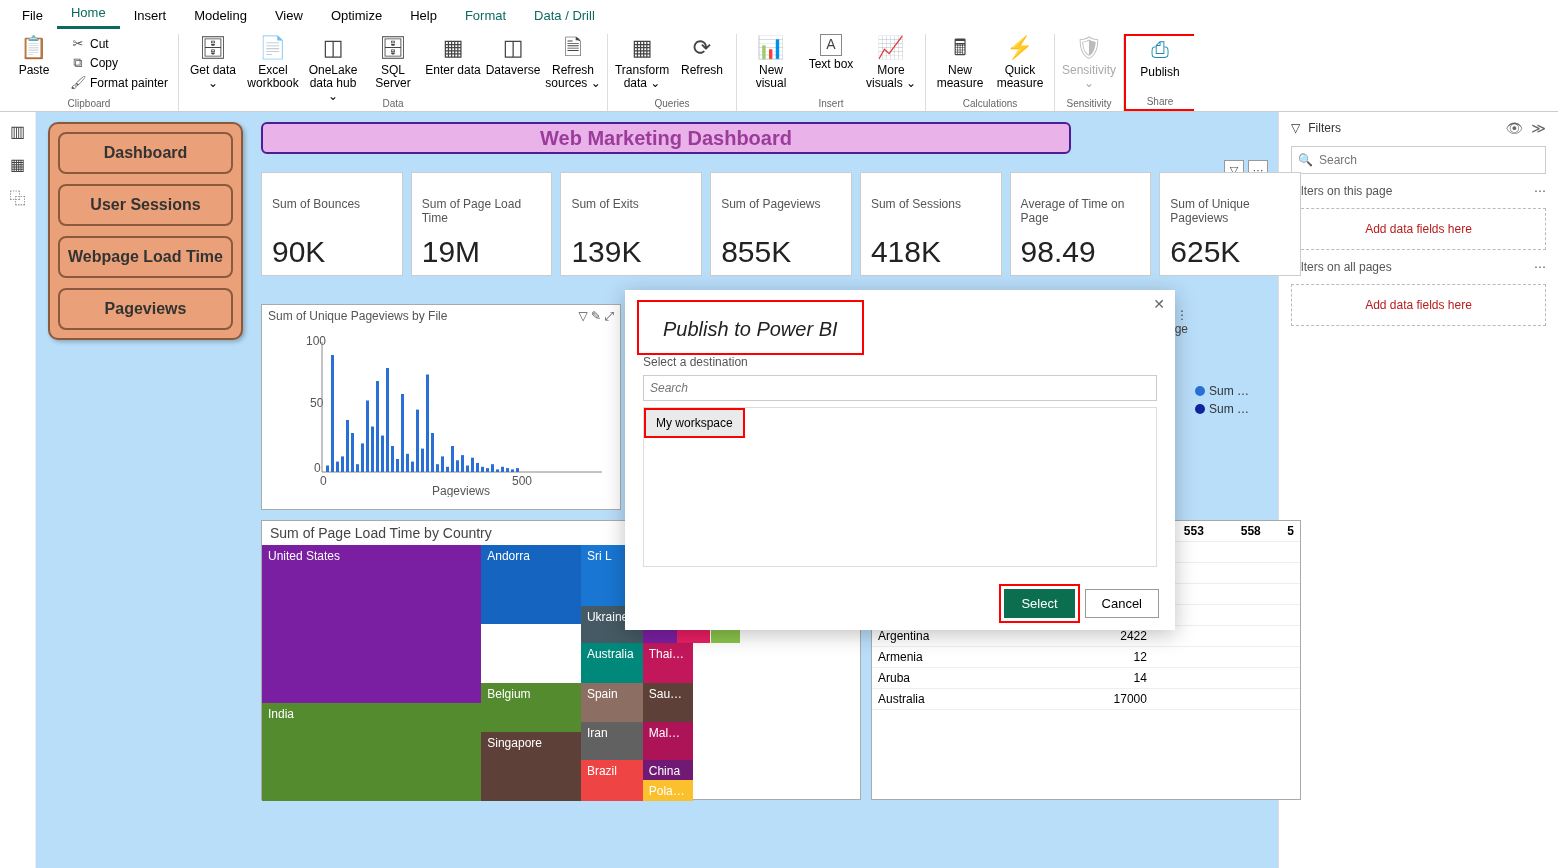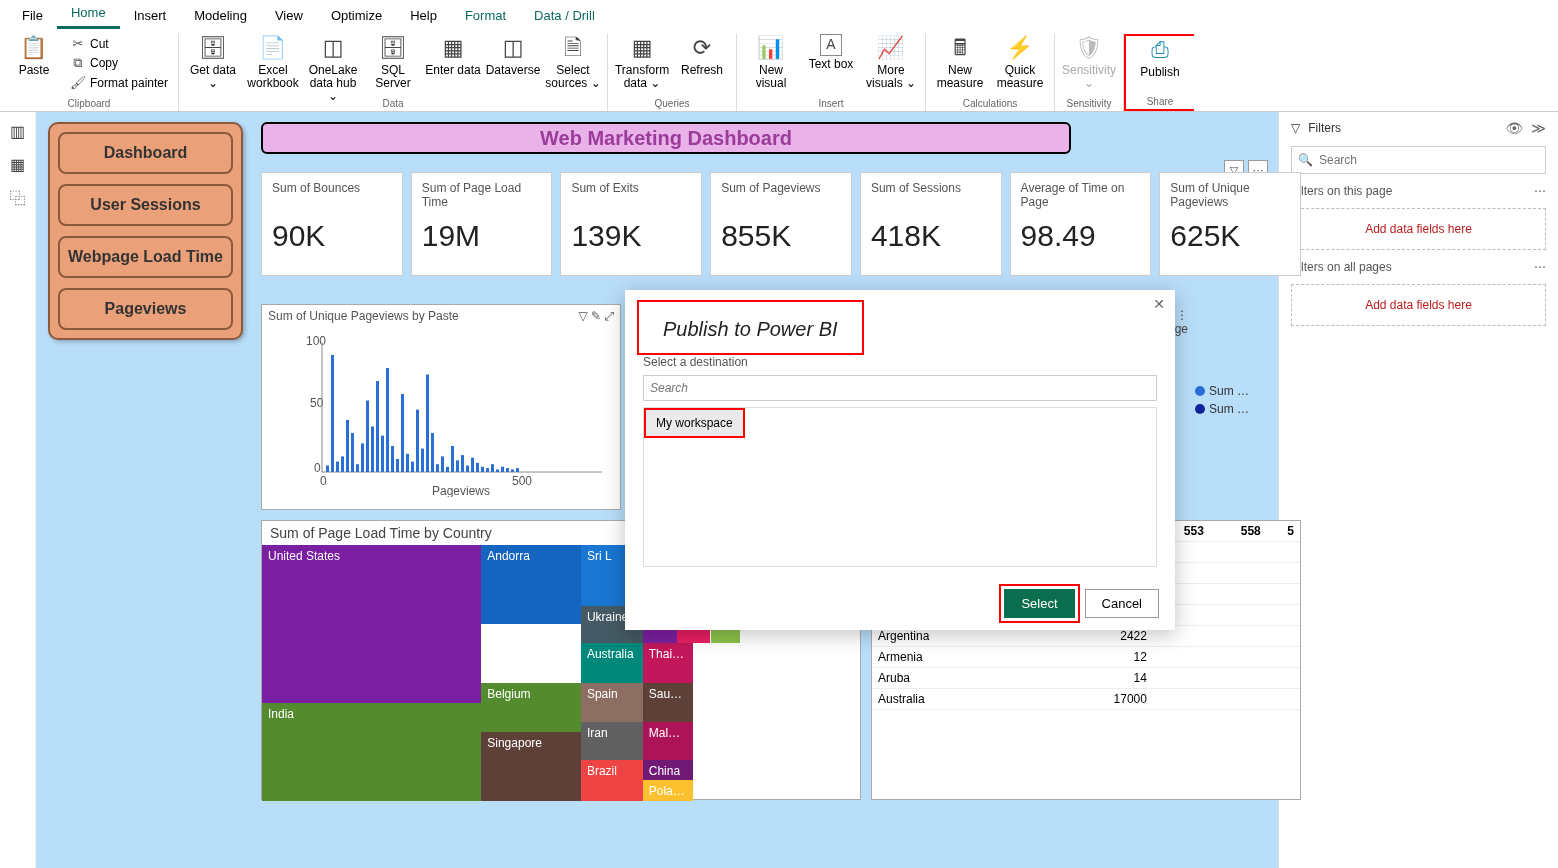--- a/index.html
+++ b/index.html
@@ -30,24 +30,24 @@
 
 .main { display:flex; height:calc(100% - 112px); }
 .left-rail { width:36px; background:#fff; border-right:1px solid #eee; display:flex; flex-direction:column; align-items:center; gap:14px; padding-top:10px; }
 .left-rail .ricon { font-size:16px; color:#444; cursor:pointer; }
 
 .canvas-wrap { flex:1; background:#b9defa; padding:6px; position:relative; }
 
 .nav-panel { position:absolute; left:12px; top:10px; width:195px; background:#eaa078; border:2px solid #8b5a3c; border-radius:10px; padding:8px; display:flex; flex-direction:column; gap:10px; box-shadow:2px 2px 4px rgba(0,0,0,.25); }
 .nav-btn { background:#eaa078; border:2px solid #8b5a3c; border-radius:8px; padding:10px 4px; text-align:center; font-weight:700; font-size:16px; color:#333; cursor:pointer; }
 
-.title-bar { position:absolute; left:225px; top:10px; width:810px; height:32px; background:#e9b3e9; border:2px solid #000000; border-radius:6px; display:flex; align-items:center; justify-content:center; color:#9b3c9b; font-size:20px; font-weight:700; }
+.title-bar { position:absolute; left:225px; top:10px; width:810px; height:32px; background:#e9b3e9; border:2px solid #4c1d95; border-radius:6px; display:flex; align-items:center; justify-content:center; color:#9b3c9b; font-size:20px; font-weight:700; }
 
 .kpi-row { position:absolute; left:225px; top:60px; width:1040px; display:flex; gap:8px; }
-.kpi { background:#fff; border:1px solid #ccc; flex:1; padding:8px 10px 6px 10px; height:104px; display:flex; flex-direction:column; justify-content:flex-start; }
+.kpi { background:#fff; border:1px solid #ccc; flex:1; padding:8px 10px 6px 10px; height:104px; display:flex; flex-direction:column; justify-content:flex-end; }
 .kpi .lbl { font-size:12px; color:#555; margin-bottom:8px; height:30px; }
 .kpi .val { font-size:30px; font-weight:400; color:#222; }
 
 .chart-box { position:absolute; background:#fff; border:1px solid #aaa; }
 .chart1 { left:225px; top:192px; width:360px; height:206px; }
 .chart1 .hdr { display:flex; justify-content:space-between; padding:4px 6px; font-size:12px; color:#555; }
 .chart1 svg { display:block; }
 
 .treemap { position:absolute; left:225px; top:408px; width:600px; height:280px; background:#fff; border:1px solid #aaa; }
 .treemap .hdr { padding:4px 8px; font-size:14px; color:#444; }
@@ -154,21 +154,21 @@
       <div class="rbtn">
           <div class="icon">▦</div>
           <span class="lbl">Enter data</span>
         </div>
       <div class="rbtn">
           <div class="icon">◫</div>
           <span class="lbl">Dataverse</span>
         </div>
       <div class="rbtn">
           <div class="icon">🗎</div>
-          <span class="lbl"><span>Select sources</span> ⌄</span>
+          <span class="lbl"><span>Refresh sources</span> ⌄</span>
         </div>
     </div>
     <div class="ribbon-group-label">Data</div>
   </div>
 
   <div class="ribbon-group">
     <div class="ribbon-group-body">
       <div class="rbtn">
           <div class="icon">▦</div>
           <span class="lbl"><span>Transform data</span> ⌄</span>
@@ -283,21 +283,21 @@
           <div class="val">98.49</div>
         </div>
         <div class="kpi">
           <div class="lbl">Sum of Unique Pageviews</div>
           <div class="val">625K</div>
         </div>
       </div>
 
     <div class="chart-box chart1">
       <div class="hdr">
-        <span>Sum of Unique Pageviews by Paste</span>
+        <span>Sum of Unique Pageviews by File</span>
         <span>▽ ✎ ⤢</span>
       </div>
       <svg width="360" height="170">
         <text x="12" y="18" font-size="10" fill="#555" transform="rotate(-90 12,90)">Sum of Unique Pageviews</text>
         <text x="44" y="18" font-size="10" fill="#555">100</text>
         <text x="48" y="80" font-size="10" fill="#555">50</text>
         <text x="52" y="145" font-size="10" fill="#555">0</text>
         <line x1="60" y1="145" x2="340" y2="145" stroke="#888"></line>
         <line x1="60" y1="15" x2="60" y2="145" stroke="#888"></line>
 

